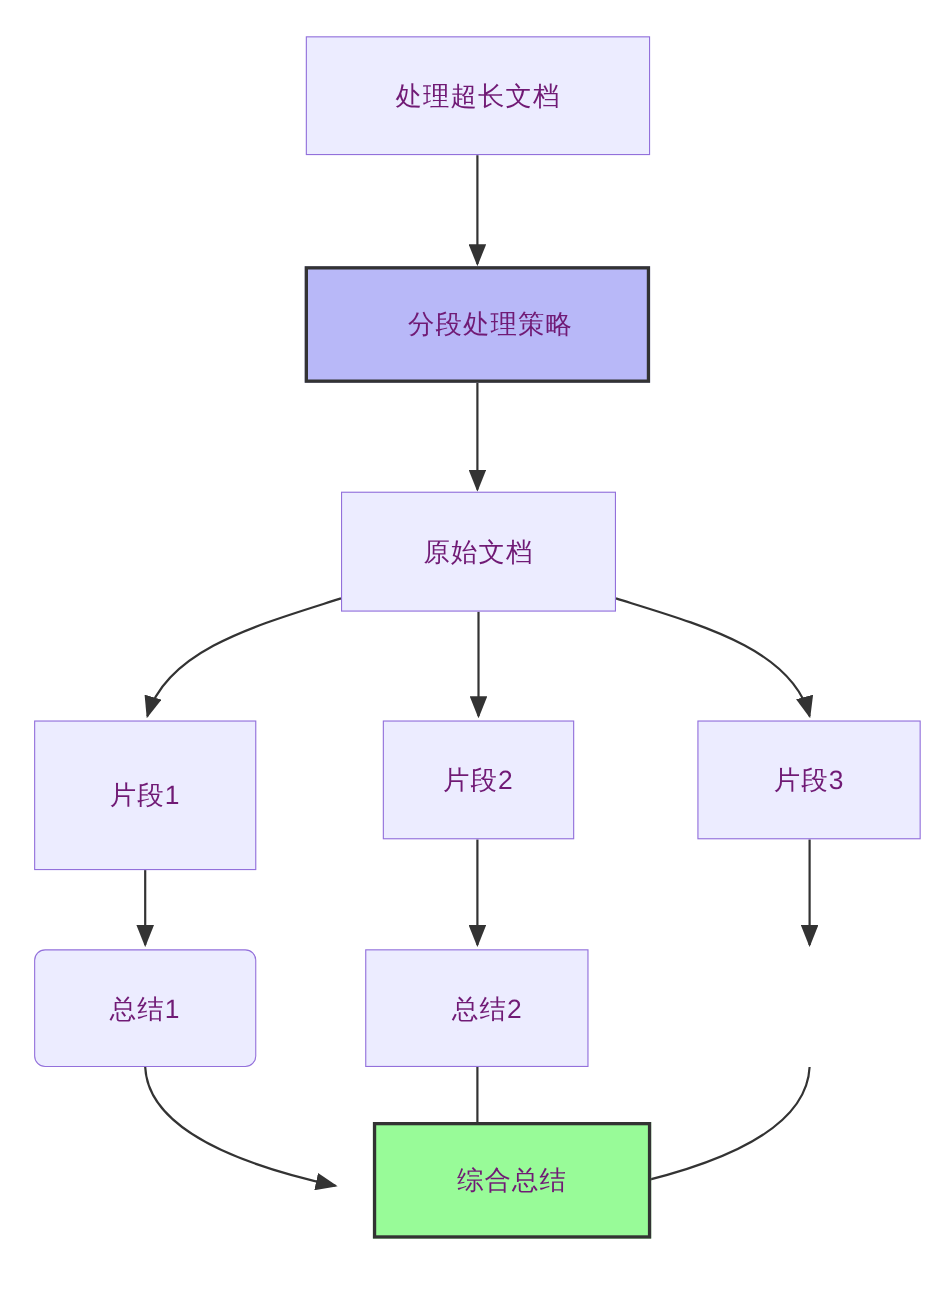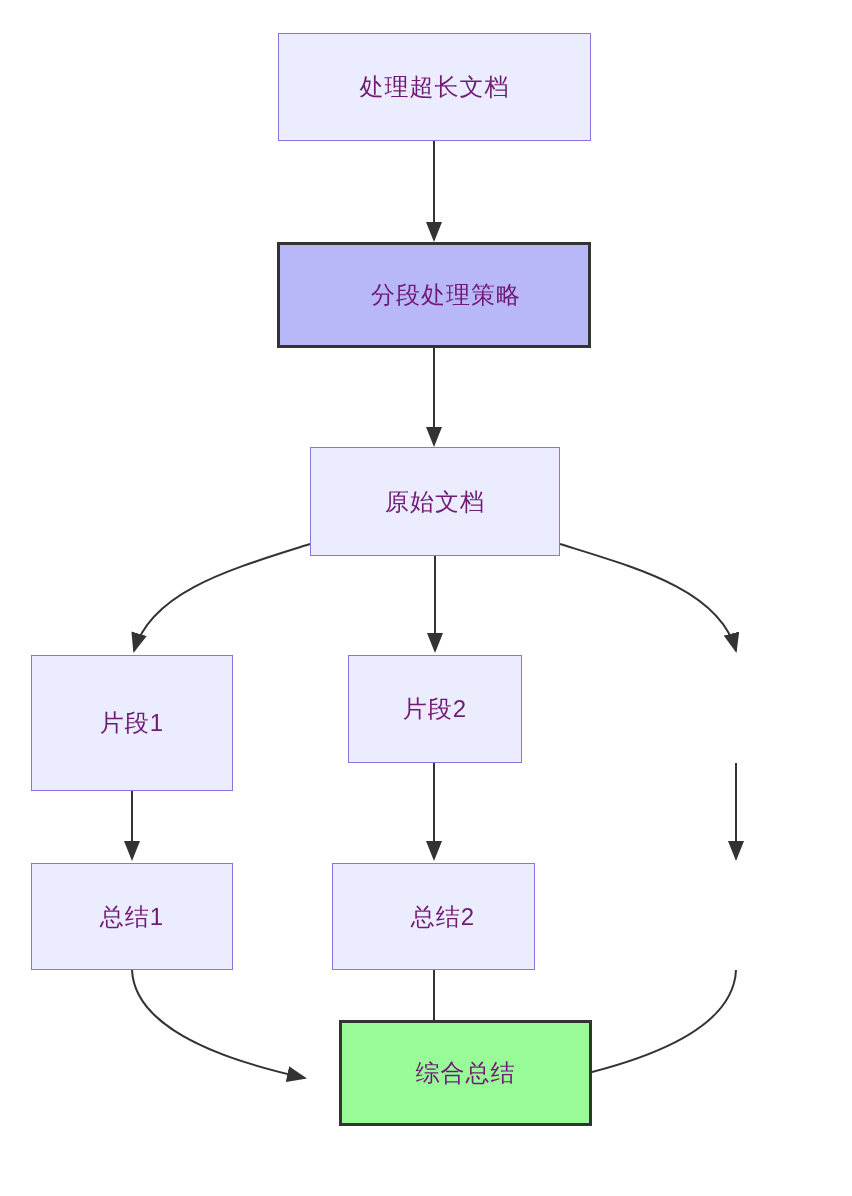--- a/index.html
+++ b/index.html
@@ -86,22 +86,25 @@
   </div>
 
   <div class="node node-default" style="left:31px;  top:655px;  width:202px; height:136px;">
     <span>片段1</span>
   </div>
 
   <div class="node node-default" style="left:348px; top:655px;  width:174px; height:108px;">
     <span>片段2</span>
   </div>
 
+  <div class="node node-default" style="left:634px; top:655px;  width:203px; height:108px;">
+    <span>片段3</span>
+  </div>
 
-  <div class="node node-default" style="left:31px;  top:863px;  width:202px; height:107px;">
+  <div class="node node-default" style="left:31px;  top:863px;  width:202px; height:107px;border-radius:10px;">
     <span>总结1</span>
   </div>
 
   <div class="node node-default" style="left:332px; top:863px;  width:203px; height:107px;padding-left:19px;">
     <span>总结2</span>
   </div>
 
 
   <div class="node node-green" style="left:310px; top:1020px; width:253px; height:106px;margin-left:29px;">
     <span>综合总结</span>

